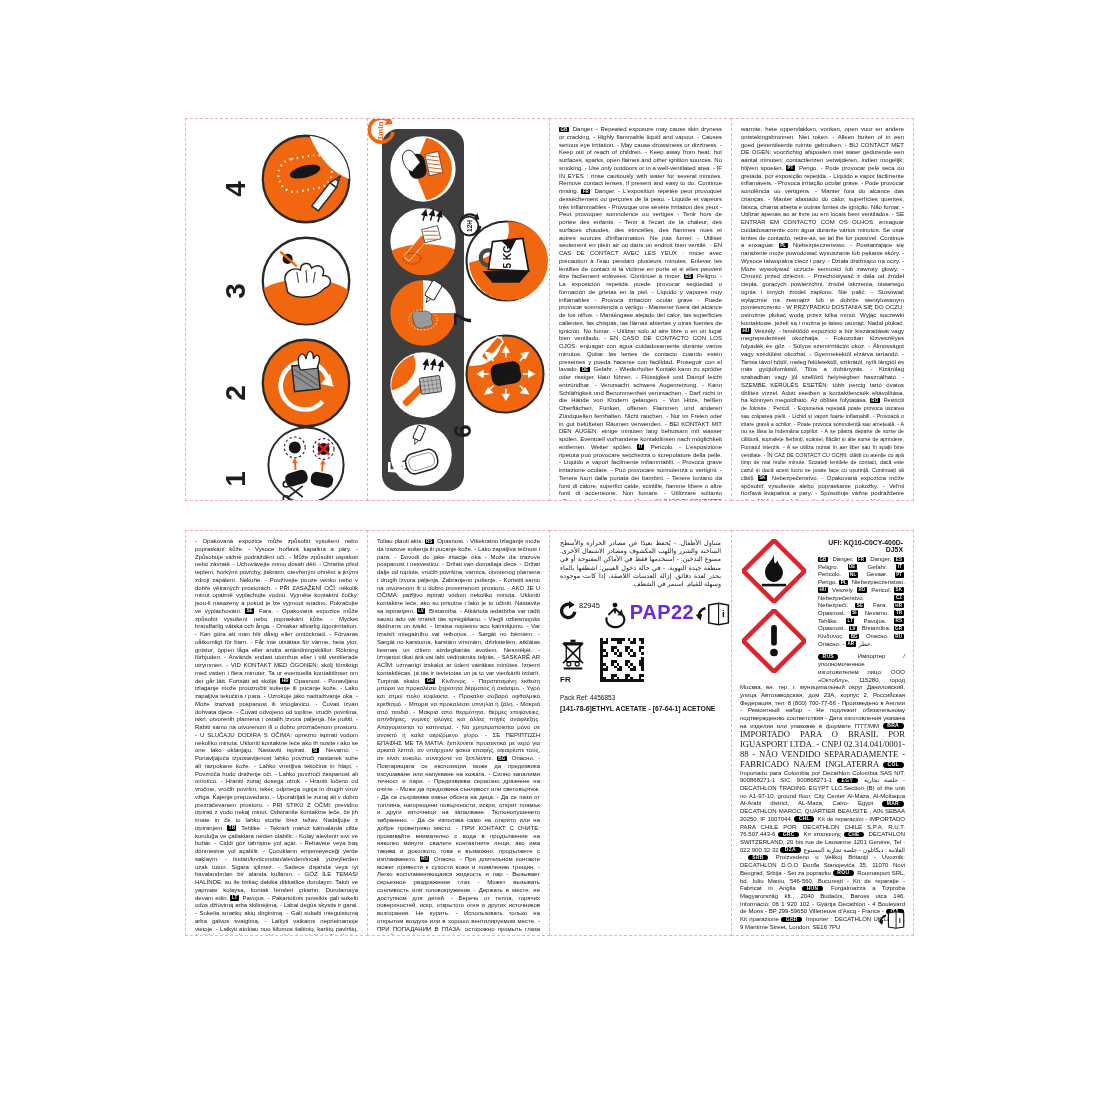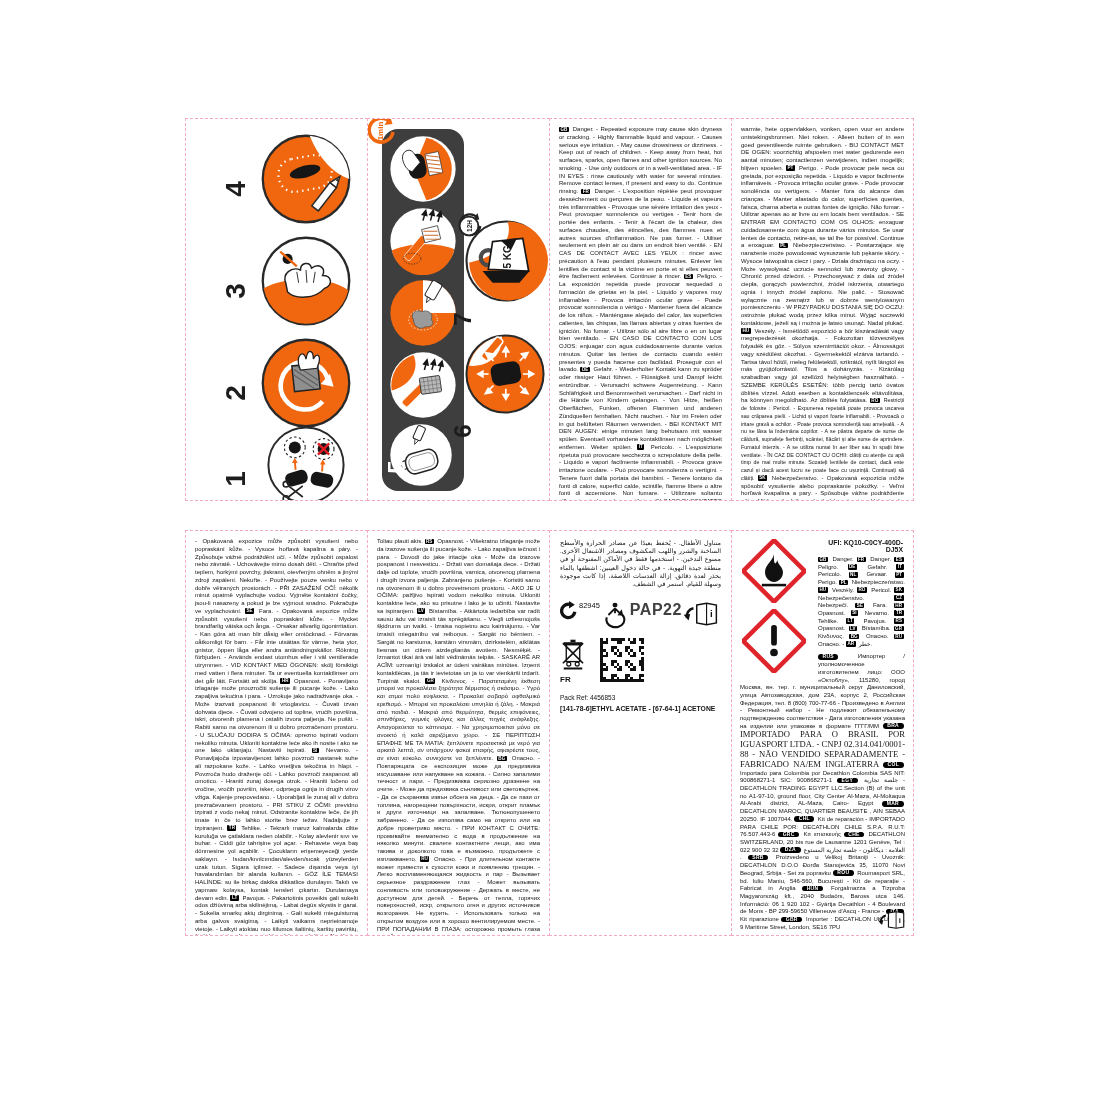--- a/index.html
+++ b/index.html
@@ -14,21 +14,21 @@
   .seg-big{font-size:8.6px;line-height:9.8px;font-family:Liberation Serif, serif;}
   .seg-small{font-size:5.3px;line-height:6.6px;}
   
   .abs{position:absolute;}
   .num{position:absolute;font-weight:bold;font-size:28px;color:#1d1d1d;transform:rotate(-90deg);line-height:1;}
   .num.white{color:#fff;font-size:24px;}
   .strip{position:absolute;background:#3f3e3e;border-radius:16px;}
   .arabic{direction:rtl;font-size:6.4px;line-height:8.2px;text-align:justify;padding:8px 10px 0 10px;}
   .symrow1{display:flex;align-items:flex-start;gap:0;padding:0 0 0 9px;margin-top:13px;}
   .symrow2{display:flex;align-items:flex-start;gap:14px;padding-left:10px;margin-top:9px;}
-  .pap{font-weight:bold;font-size:16px;letter-spacing:.5px;color:#404040;}
+  .pap{font-weight:bold;font-size:20px;letter-spacing:.5px;color:#6d28d9;}
   .reccode{font-size:7.5px;color:#111;}
   .fr{font-size:8px;font-weight:bold;margin-top:1px;}
   .packref{font-size:6.5px;margin:10px 0 0 10px;}
   .compo{font-size:6.8px;font-weight:bold;margin:4px 0 0 10px;}
   .ghs{float:left;width:74px;margin:2px 4px 2px 0;}
   .ghs svg{display:block;margin:0 0 6px 2px;}
   .ufi{font-size:6.9px;font-weight:bold;text-align:right;margin:2px 2px 3px 0;}
   .regtxt{font-size:6px;line-height:7.7px;text-align:justify;color:#151515;}
   .booklet-br{position:absolute;right:8px;bottom:5px;}
 </style>

